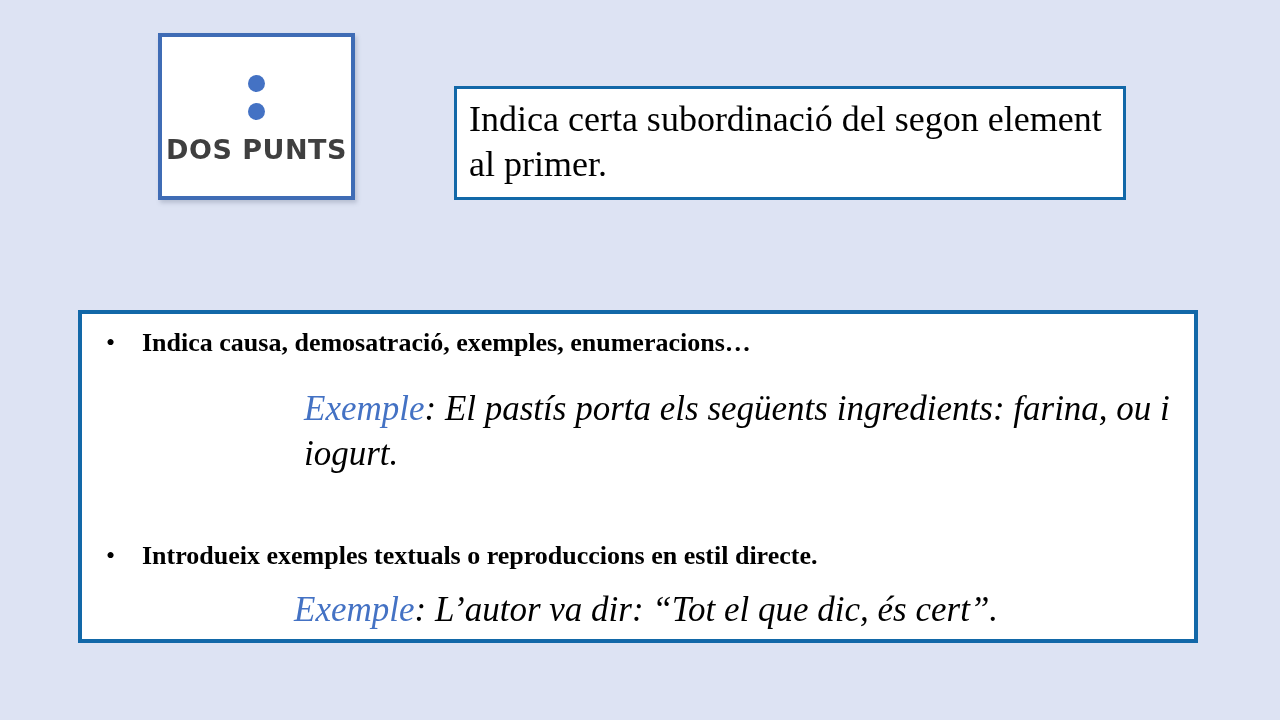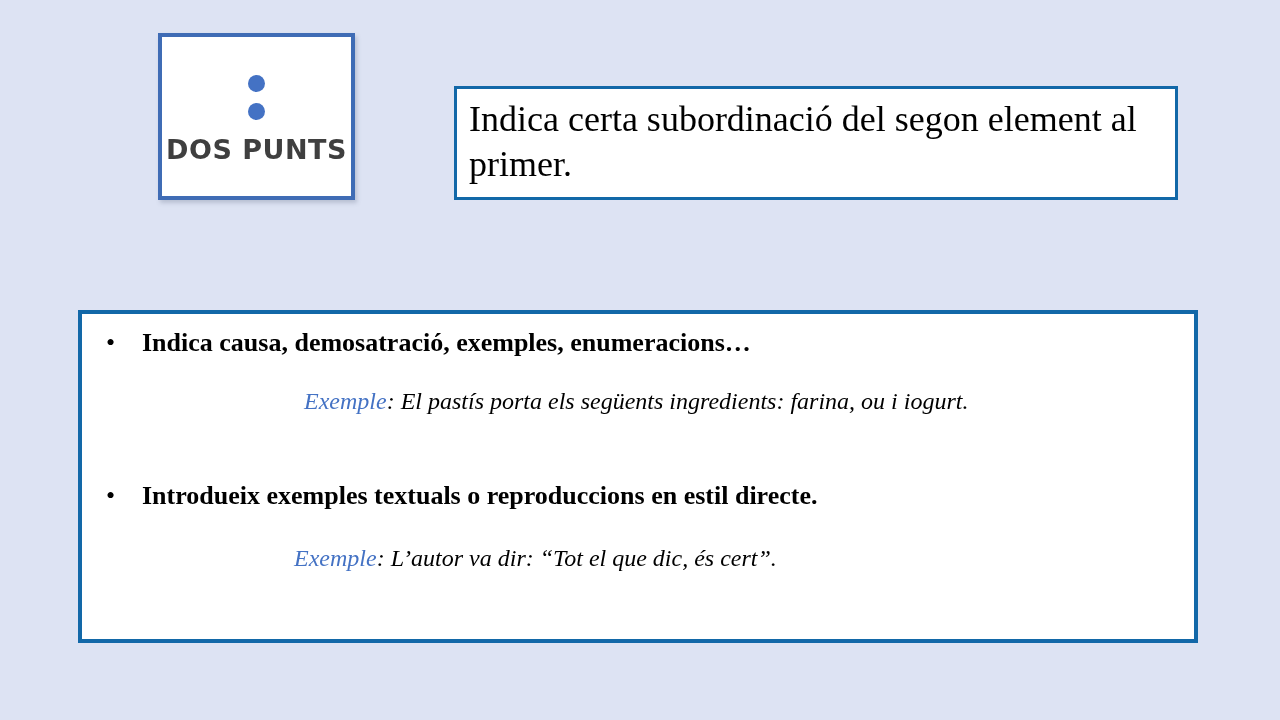--- a/index.html
+++ b/index.html
@@ -52,21 +52,21 @@
     letter-spacing: 0.5px;
     color: #3f3f3f;
     text-align: center;
   }
 
   
   #title-box {
     position: absolute;
     left: 454px;
     top: 86px;
-    width: 724px;
+    width: 672px;
     height: 114px;
     background: #ffffff;
     border: 3px solid #1268a8;
     box-sizing: border-box;
     padding: 8px 14px 0 12px;
   }
   #title-text {
     font-size: 36px;
     line-height: 1.26;
     color: #000000;
@@ -99,30 +99,30 @@
     box-sizing: border-box;
     font-size: 26px;
     line-height: 1.3;
   }
   .bullet-text {
     line-height: 1.3;
     font-weight: bold;
   }
 
   .example-row {
-    font-size: 24px;
+    font-size: 35px;
     font-style: italic;
     line-height: 1.3;
     color: #000000;
   }
   .example-label {
     color: #4472c4;
   }
   #example-1-row { margin-top: 26px; padding-left: 208px; }
-  #example-2-row { margin-top: 30px; padding-left: 198px; }
+  #example-2-row { margin-top: 14px; padding-left: 198px; }
   #bullet-2-row  { margin-top: 62px; }
 </style>
 </head>
 <body>
 
 <div id="logo-card">
   <div id="logo-dots">
     <span class="logo-dot"></span>
     <span class="logo-dot"></span>
   </div>

